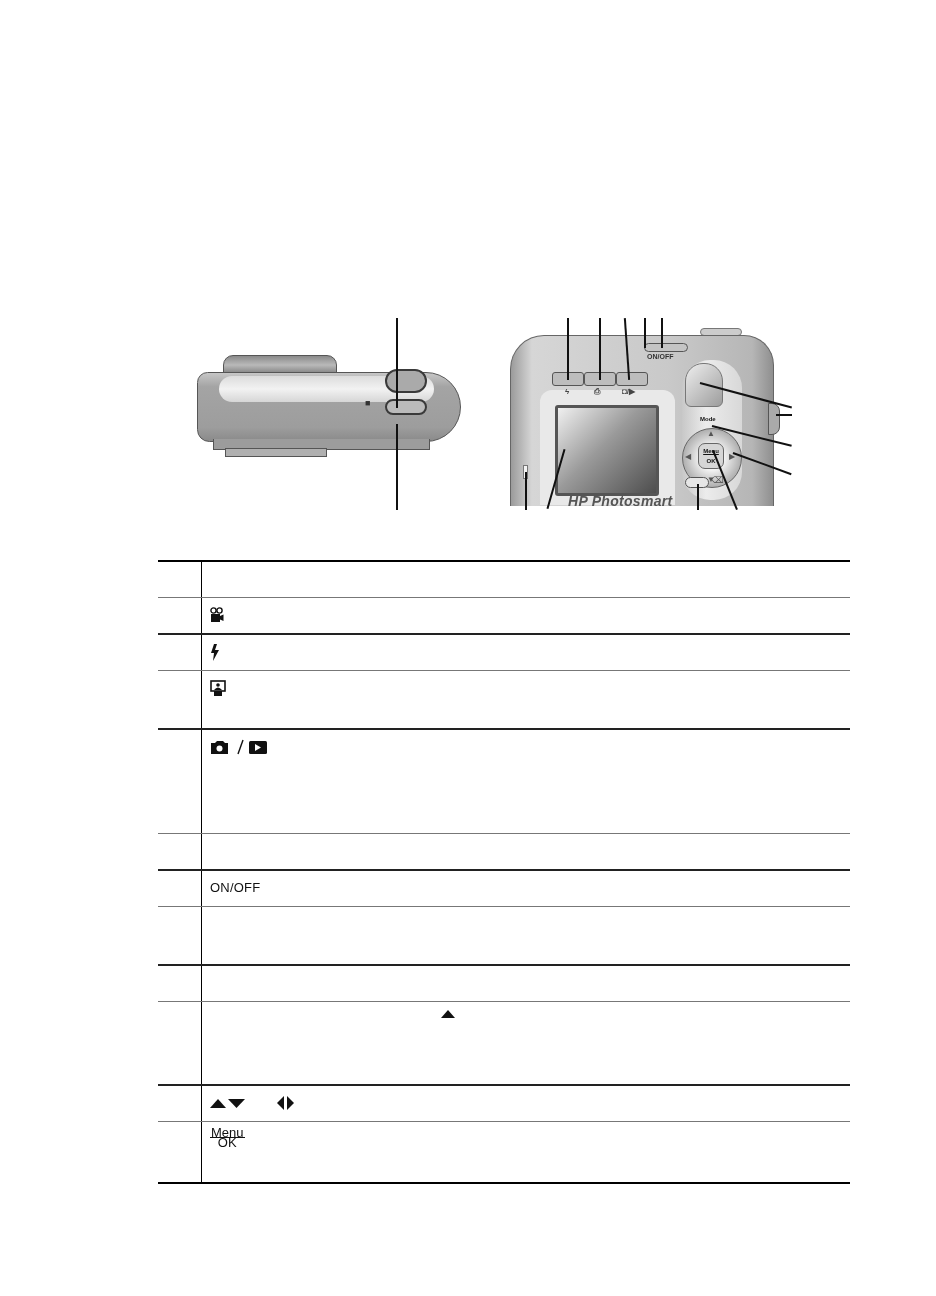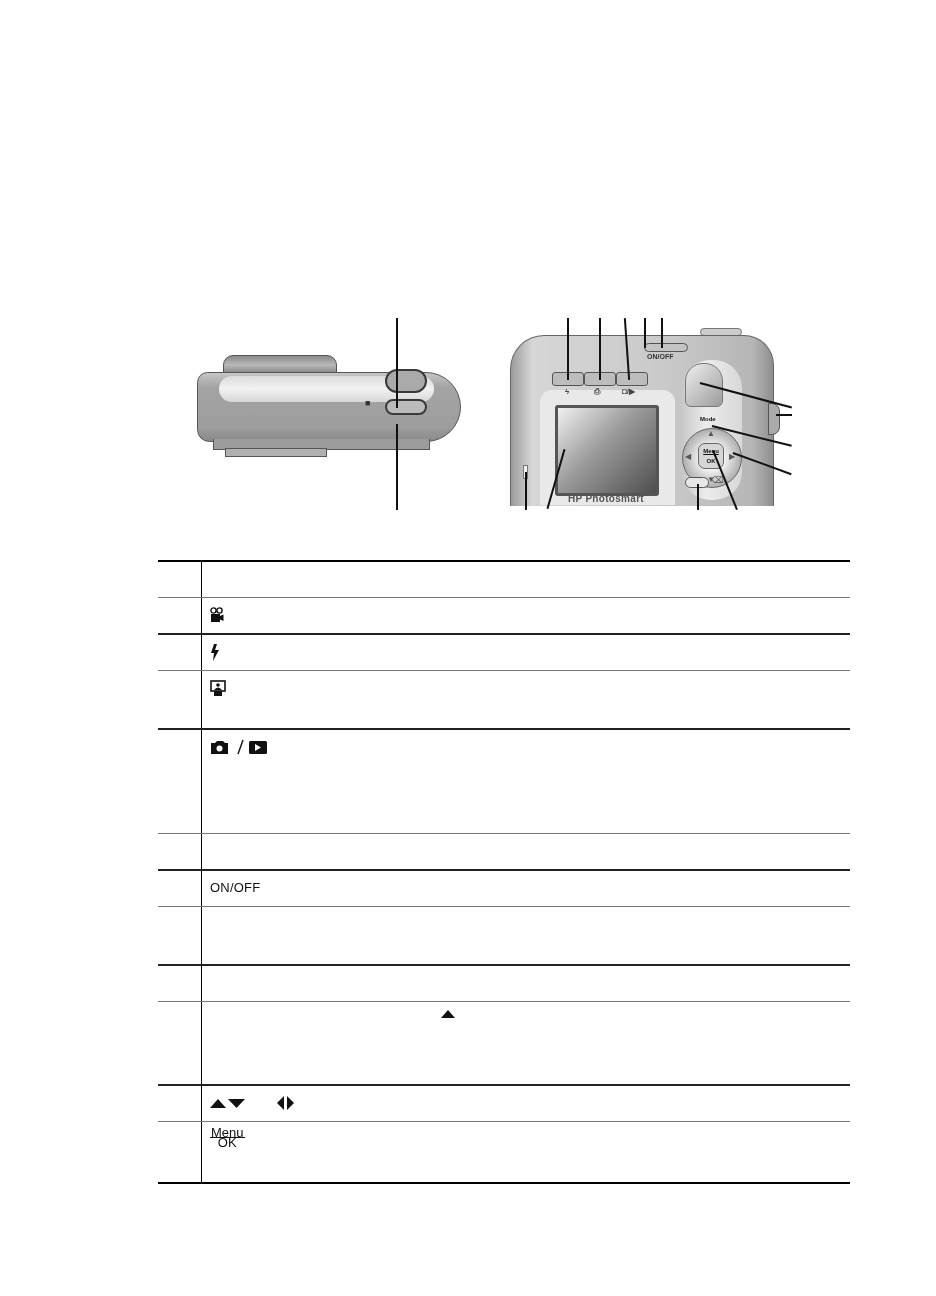--- a/index.html
+++ b/index.html
@@ -33,21 +33,21 @@
   
   .back-cam { left: 510px; top: 325px; width: 265px; height: 180px; }
   .back-cam .shell { left: 0; top: 10px; width: 262px; height: 170px;
     background: linear-gradient(90deg,#9b9b9b,#d6d6d6 8%,#c9c9c9 60%,#b6b6b6 92%,#8f8f8f);
     border-radius: 34px 30px 0 0; border: 1px solid #666; border-bottom:none; }
   .back-cam .panel { left: 30px; top: 65px; width: 135px; height: 115px;
     background: #e9e9e9; border-radius: 12px 12px 0 0; }
   .back-cam .lcd { left: 45px; top: 80px; width: 98px; height: 85px;
     background: linear-gradient(135deg,#f0f0f0,#9a9a9a 45%,#4e4e4e);
     border: 3px solid #555; border-radius: 3px; }
-  .back-cam .brand { left: 58px; top: 168px; font-size: 10px; font-weight: bold; color:#555; letter-spacing:0.3px; }
+  .back-cam .brand { left: 58px; top: 168px; font-size: 14px; font-weight: bold; color:#555; letter-spacing:0.3px;font-style:italic; }
   .back-cam .top-btn { top: 47px; width: 30px; height: 12px; background:#bdbdbd;
     border:1px solid #555; border-radius: 3px; }
   .back-cam .top-label { top: 62px; font-size: 8px; color:#444; font-weight:bold; }
   .back-cam .power { left: 134px; top: 18px; width: 42px; height: 7px; background:#c4c4c4;
     border:1px solid #555; border-radius: 5px; }
   .back-cam .power-label { left: 137px; top: 28px; font-size: 7px; font-weight:bold; color:#333; }
   .back-cam .ctrl { left: 172px; top: 35px; width: 60px; height: 140px;
     background: linear-gradient(90deg,#c8c8c8,#ececec 40%,#d8d8d8); border-radius: 28px; }
   .back-cam .zoom { left: 175px; top: 38px; width: 36px; height: 42px;
     background: linear-gradient(135deg,#eee,#9d9d9d); border-radius: 18px 18px 6px 6px;

